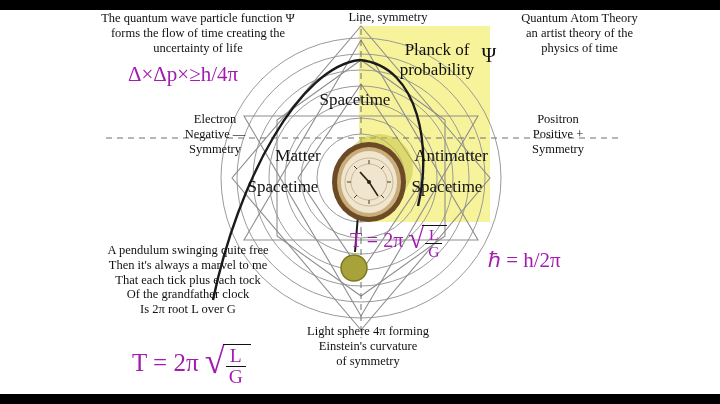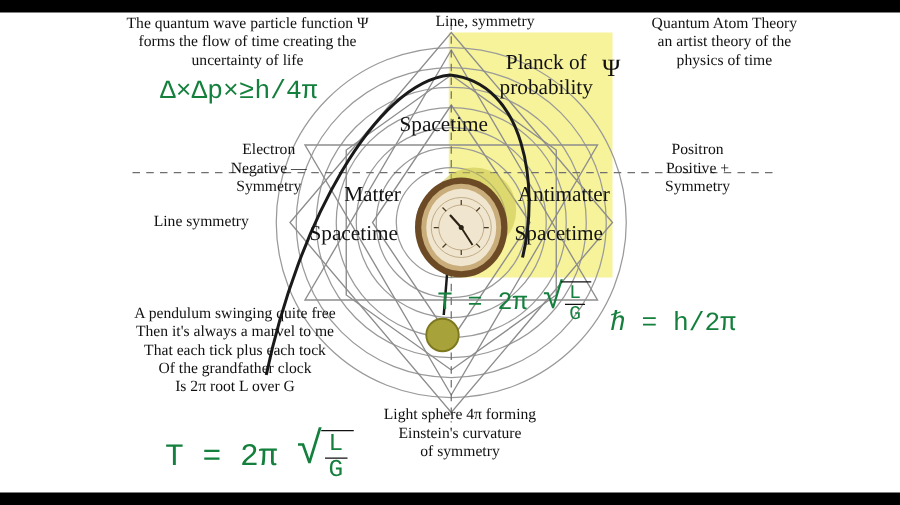--- a/index.html
+++ b/index.html
@@ -48,22 +48,22 @@
     line-height: 1.18;
     white-space: pre-line;
     font-family: "Liberation Serif", serif;
   }
   .md { font-size: 12.5px; }
   .lg { font-size: 17px; }
   .xl { font-size: 20px; }
 
   .formula {
     position: absolute;
-    color: #15803d;
-    font-family: Liberation Mono, monospace;
+    color: #a21caf;
+    font-family: Liberation Serif, serif;
     white-space: nowrap;
   }
 
   .frac {
     display: inline-flex;
     flex-direction: column;
     align-items: center;
     vertical-align: middle;
     line-height: 1.0;
     font-size: 0.78em;
@@ -189,21 +189,20 @@
     <div class="txt lg" style="left:300px; top:90px; width:110px;">Spacetime</div>
 
     <div class="txt md" style="left:155px; top:112px; width:120px;">Electron
 Negative —
 Symmetry</div>
 
     <div class="txt md" style="left:498px; top:112px; width:120px;text-align:center;">Positron
 Positive +
 Symmetry</div>
 
-    <div class="txt md" style="left:98px; top:170px; width:126px;">Line  symmetry</div>
 
     <div class="txt lg" style="left:253px; top:146px; width:90px;">Matter</div>
 
     <div class="txt lg" style="left:396px; top:146px; width:110px;">Antimatter</div>
 
     <div class="txt lg" style="left:228px; top:177px; width:110px;">Spacetime</div>
 
     <div class="txt lg" style="left:392px; top:177px; width:110px;">Spacetime</div>
 
     <div class="formula" style="left:350px; top:225px; font-size:20px;">

